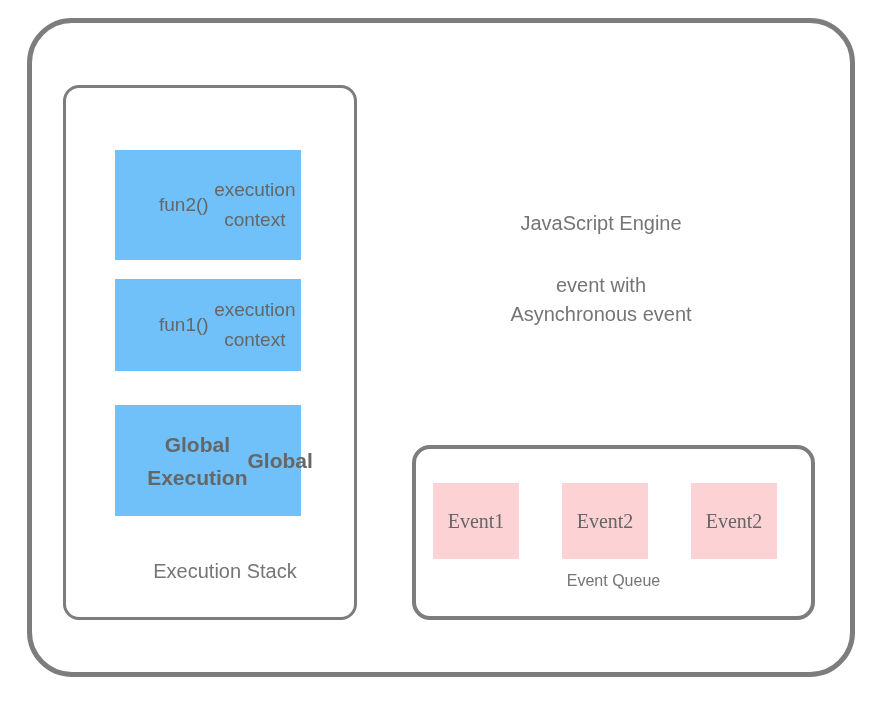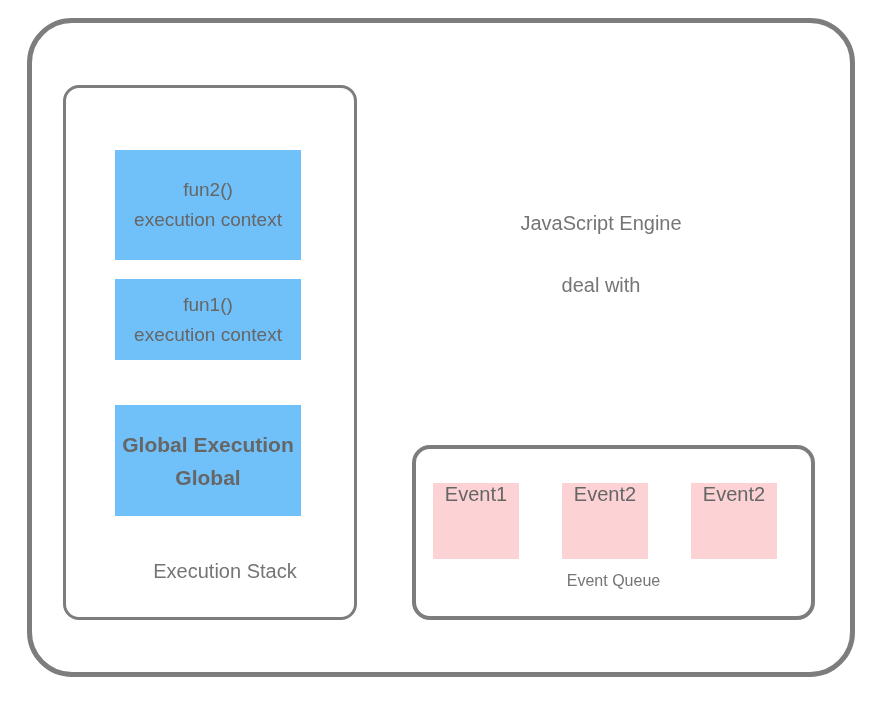--- a/index.html
+++ b/index.html
@@ -38,29 +38,29 @@
     border-radius: 16px;
     background: var(--bg);
   }
   .frame {
     position: absolute;
     left: 115px;
     width: 186px;
     background: var(--blue);
     color: var(--box-text-gray);
     display: flex;
-    flex-direction: column;
     align-items: center;
     justify-content: center;
     text-align: center;
     font-size: 19px;
     line-height: 30px;
+    padding-left: 44px;
   }
   .frame.fun2 { top: 150px; height: 110px; }
-  .frame.fun1 { top: 279px; height: 81px; }
+  .frame.fun1 { top: 279px; height: 92px; }
   .frame.global {
     top: 405px; height: 111px;
     font-size: 21px;
     line-height: 33px;
     font-weight: bold;
   }
   .stack-label {
     position: absolute;
     left: 63px; top: 560px;
     width: 324px;
@@ -90,22 +90,24 @@
     border-radius: 18px;
     background: var(--bg);
   }
   .event {
     position: absolute;
     top: 483px;
     width: 86px; height: 76px;
     background: var(--pink);
     color: var(--box-text-gray);
     display: flex;
+    align-items: center;
     justify-content: center;
     font-size: 20px;
+    font-family: Liberation Serif, serif;
   }
   .event.e1 { left: 433px; }
   .event.e2 { left: 562px; }
   .event.e3 { left: 691px; }
   .queue-label {
     position: absolute;
     left: 412px; top: 572px;
     width: 403px;
     text-align: center;
     font-size: 16px;
@@ -134,21 +136,22 @@
   <div class="frame global">
     <span>Global Execution</span>
     <span>Global</span>
   </div>
 
   <div class="stack-label">Execution Stack</div>
 
   <div class="engine-text">
     <span class="engine-title">JavaScript Engine</span>
     <span class="engine-sub">
-      <span>deal with</span><br>
+      <span>event with</span><br>
+      <span>Asynchronous event</span>
     </span>
   </div>
 
   <div class="queue-box"></div>
 
   <div class="event e1">
     <span>Event1</span>
   </div>
   <div class="event e2">
     <span>Event2</span>

